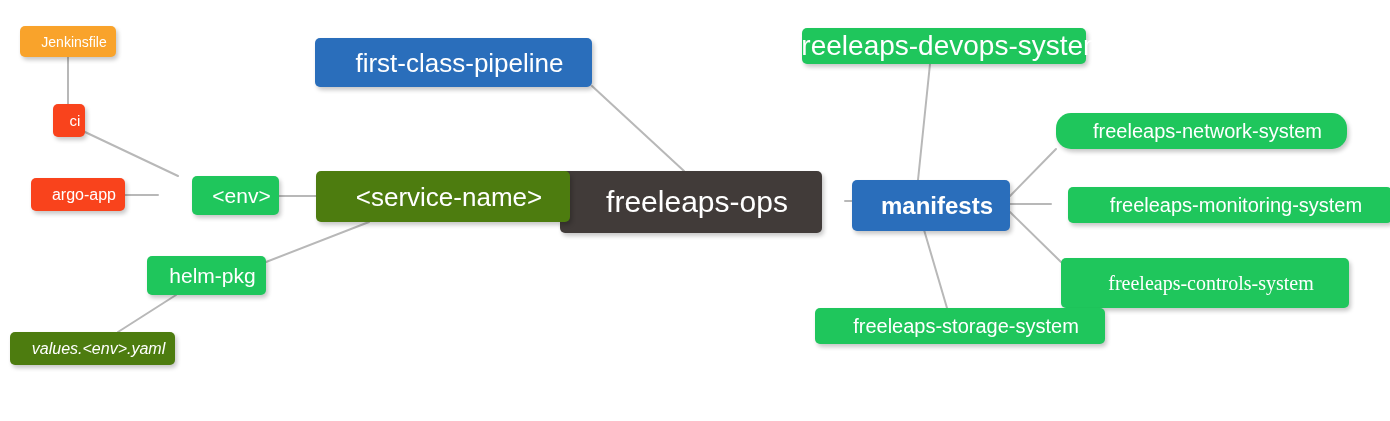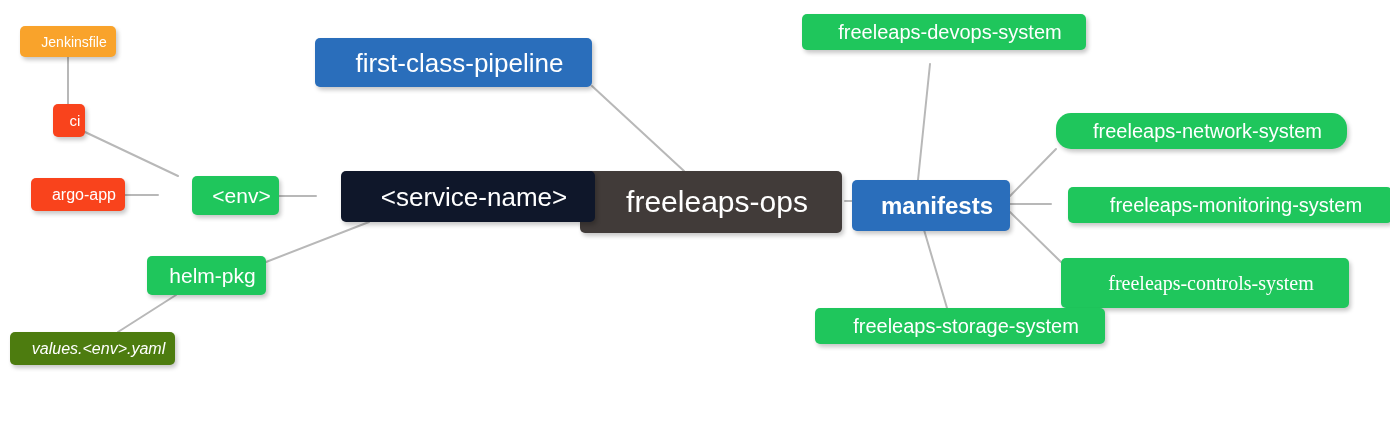--- a/index.html
+++ b/index.html
@@ -62,27 +62,27 @@
       <line x1="68" y1="57" x2="68" y2="104" stroke="#b8b8b8" stroke-width="2" stroke-linecap="round"></line>
       <line x1="266" y1="262" x2="369" y2="222" stroke="#b8b8b8" stroke-width="2" stroke-linecap="round"></line>
       <line x1="118" y1="332" x2="176" y2="295" stroke="#b8b8b8" stroke-width="2" stroke-linecap="round"></line>
       <line x1="930" y1="64" x2="918" y2="180" stroke="#b8b8b8" stroke-width="2" stroke-linecap="round"></line>
       <line x1="1056" y1="149" x2="1010" y2="196" stroke="#b8b8b8" stroke-width="2" stroke-linecap="round"></line>
       <line x1="1051" y1="204" x2="1010" y2="204" stroke="#b8b8b8" stroke-width="2" stroke-linecap="round"></line>
       <line x1="1061" y1="262" x2="1010" y2="212" stroke="#b8b8b8" stroke-width="2" stroke-linecap="round"></line>
       <line x1="947" y1="308" x2="922" y2="223" stroke="#b8b8b8" stroke-width="2" stroke-linecap="round"></line>
     </svg>
   <div id="node-layer">
-      <div class="node" style="left: 580px; top: 171px; width: 262px; height: 62px; background: rgb(65, 59, 57); font-size: 30px;">
+      <div class="node" style="left: 560px; top: 171px; width: 262px; height: 62px; background: rgb(65, 59, 57); font-size: 30px;">
         <span class="node-label">freeleaps-ops</span>
       </div>
       <div class="node" style="left: 315px; top: 38px; width: 277px; height: 49px; background: rgb(42, 110, 187); font-size: 26px;">
         <span class="node-label">first-class-pipeline</span>
       </div>
-      <div class="node" style="left: 316px; top: 171px; width: 254px; height: 51px; background: #0f172a; font-size: 26px; margin-left: 25px;">
+      <div class="node" style="left: 316px; top: 171px; width: 254px; height: 51px; background: #4d7c0f; font-size: 26px;">
         <span class="node-label">&lt;service-name&gt;</span>
       </div>
       <div class="node" style="left: 852px; top: 180px; width: 158px; height: 51px; background: rgb(42, 110, 187); font-size: 24px; font-weight: bold;">
         <span class="node-label">manifests</span>
       </div>
       <div class="node" style="left: 158px; top: 176px; width: 87px; height: 39px; background: rgb(31, 198, 92); font-size: 21px; margin-left: 34px;">
         <span class="node-label">&lt;env&gt;</span>
       </div>
       <div class="node" style="left: 147px; top: 256px; width: 119px; height: 39px; background: rgb(31, 198, 92); font-size: 21px;">
         <span class="node-label">helm-pkg</span>
@@ -92,21 +92,21 @@
       </div>
       <div class="node" style="left: 53px; top: 104px; width: 32px; height: 33px; background: rgb(249, 67, 28); font-size: 15px;">
         <span class="node-label">ci</span>
       </div>
       <div class="node" style="left: 31px; top: 178px; width: 94px; height: 33px; background: rgb(249, 67, 28); font-size: 16px;">
         <span class="node-label">argo-app</span>
       </div>
       <div class="node" style="left: 10px; top: 332px; width: 165px; height: 33px; background: #4d7c0f; font-size: 16px; font-style: italic;">
         <span class="node-label">values.&lt;env&gt;.yaml</span>
       </div>
-      <div class="node" style="left: 802px; top: 14px; width: 284px; height: 36px; background: rgb(31, 198, 92); font-size: 20px;">
+      <div class="node" style="left: 802px; top: 28px; width: 284px; height: 36px; background: rgb(31, 198, 92); font-size: 28px;">
         <span class="node-label">freeleaps-devops-system</span>
       </div>
       <div class="node" style="left: 1056px; top: 113px; width: 291px; height: 36px; background: rgb(31, 198, 92); font-size: 20px; border-radius: 15px;">
         <span class="node-label">freeleaps-network-system</span>
       </div>
       <div class="node" style="left: 1051px; top: 187px; width: 324px; height: 36px; background: rgb(31, 198, 92); font-size: 20px; margin-left: 17px;">
         <span class="node-label">freeleaps-monitoring-system</span>
       </div>
       <div class="node" style="left: 1061px; top: 258px; width: 288px; height: 50px; background: rgb(31, 198, 92); font-size: 20px; font-family: Liberation Serif, serif;">
         <span class="node-label">freeleaps-controls-system</span>

